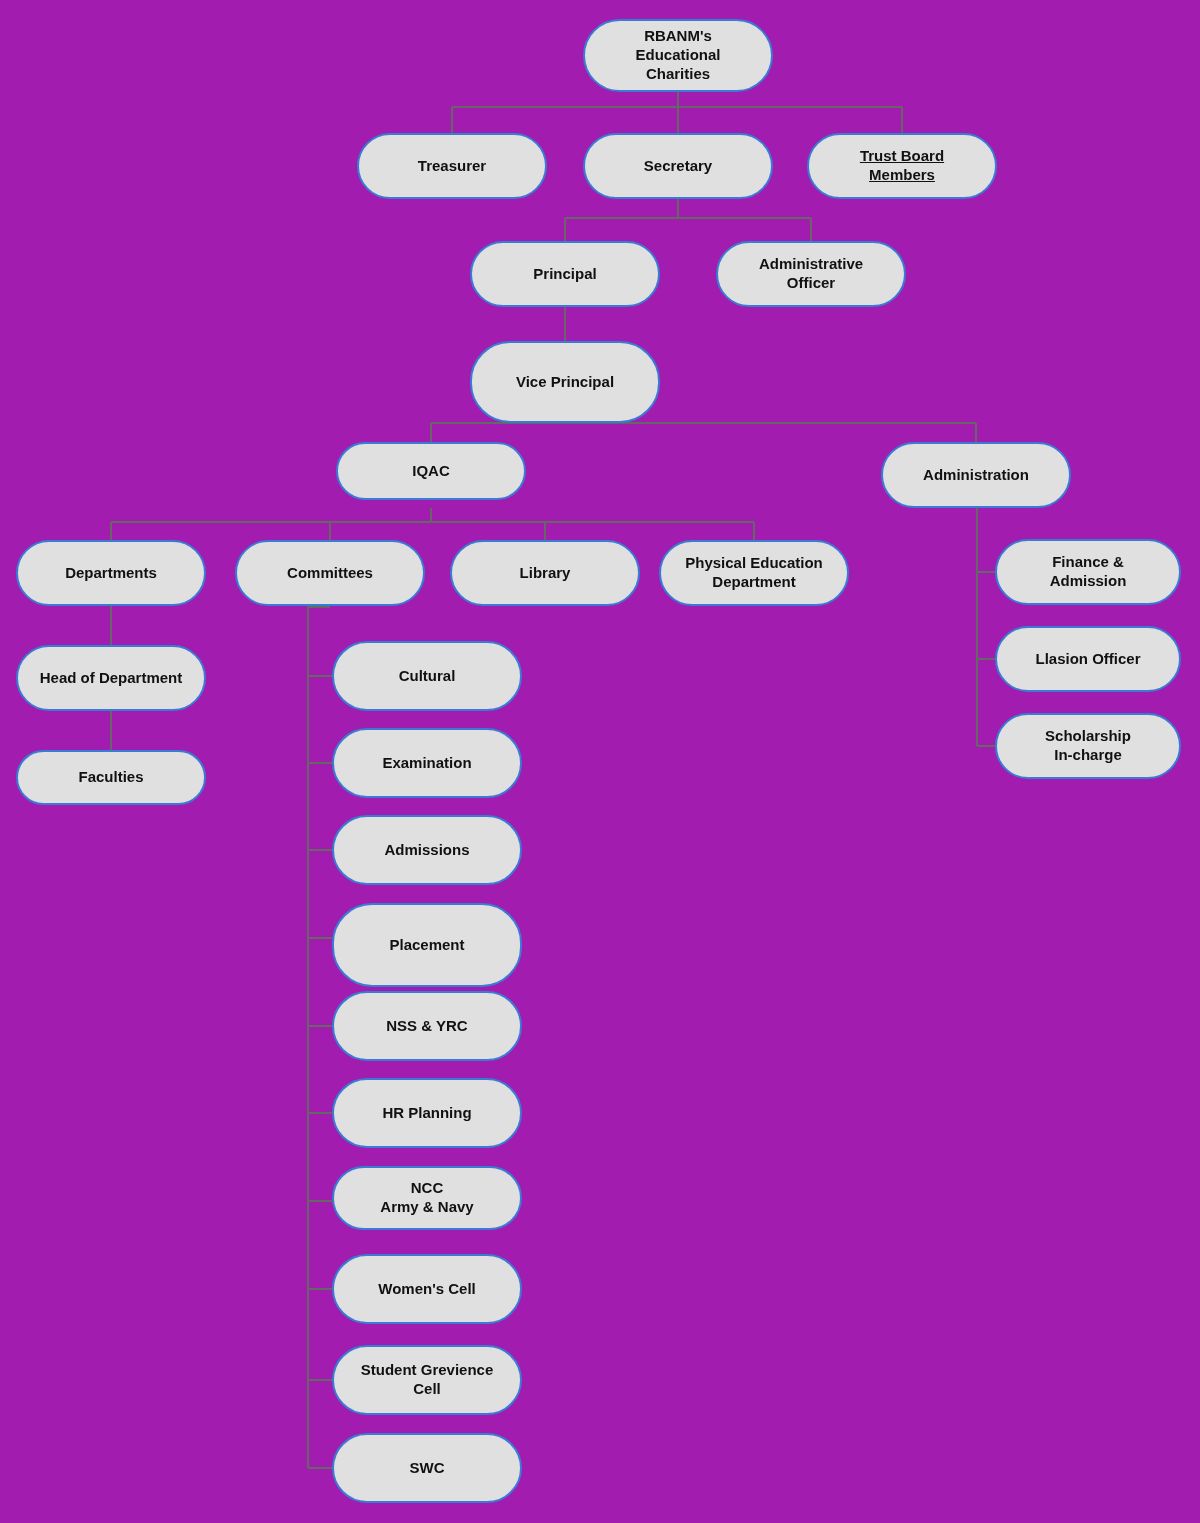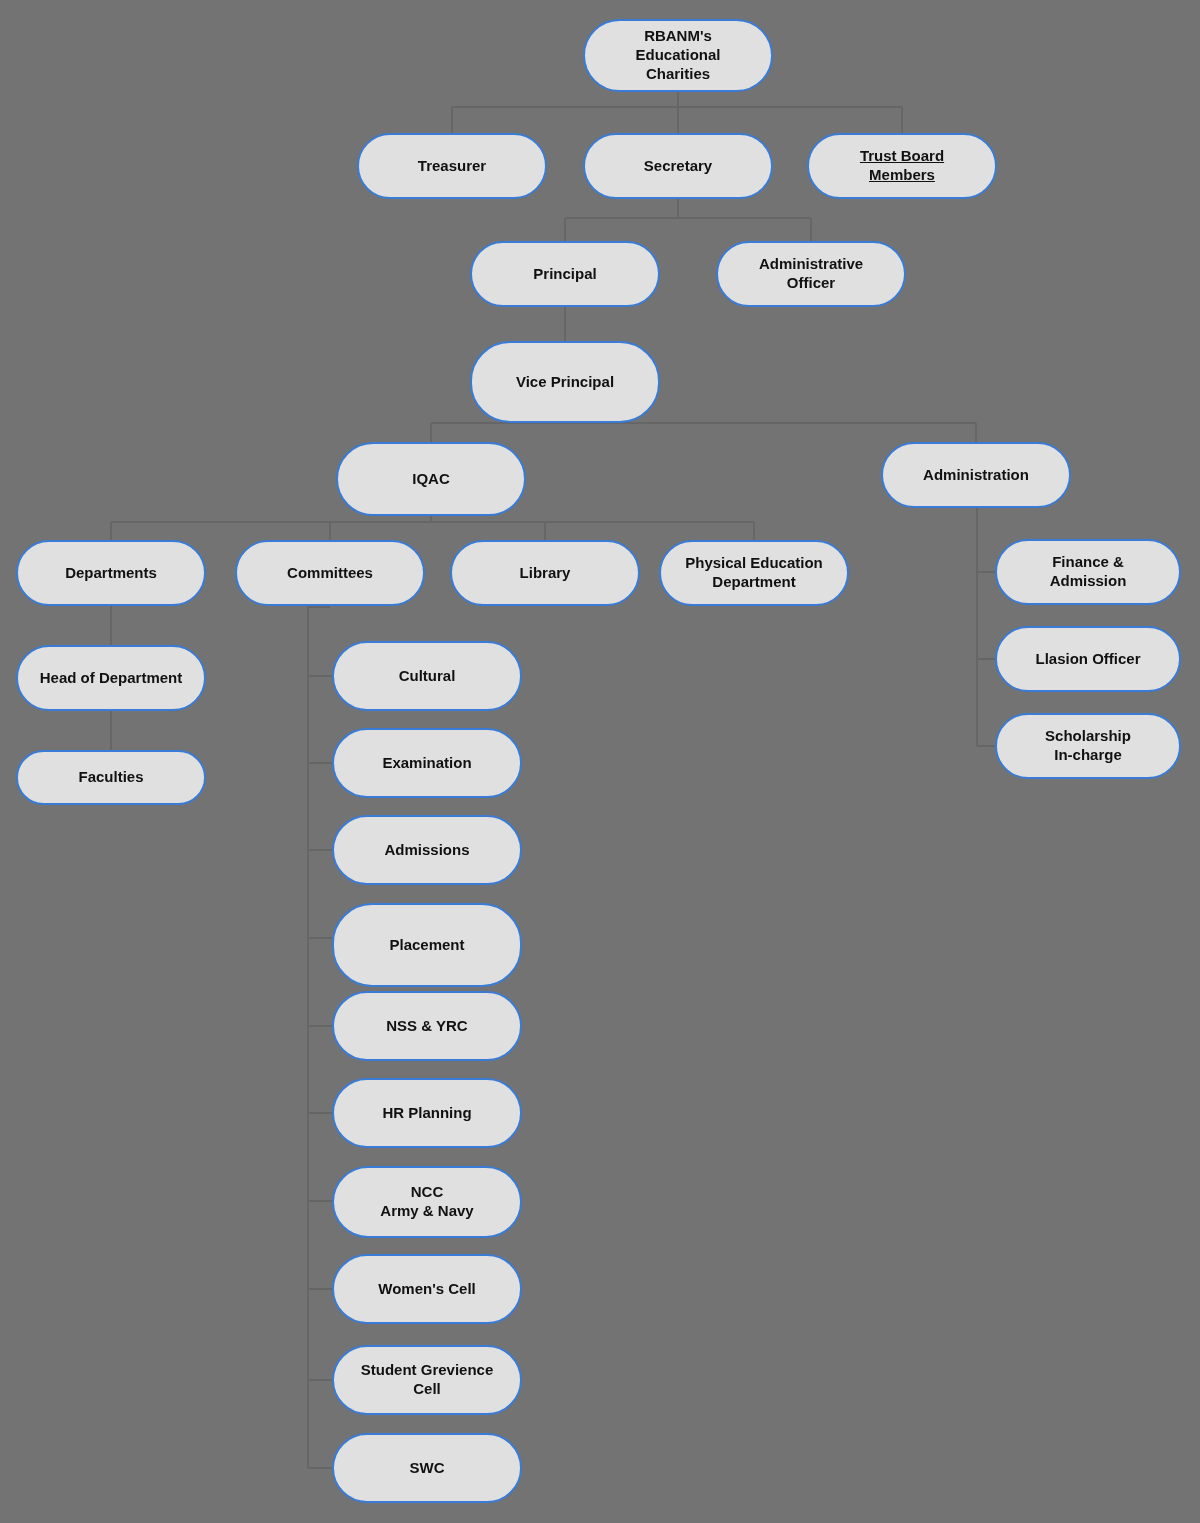--- a/index.html
+++ b/index.html
@@ -7,21 +7,21 @@
     padding: 0;
     background: #ffffff;
   }
   body {
     font-family: "Liberation Sans", sans-serif;
   }
   #chart {
     position: relative;
     width: 1200px;
     height: 1523px;
-    background: #737373;
+    background: #a21caf;
     overflow: hidden;
   }
   .node {
     position: absolute;
     box-sizing: border-box;
     background: #e0e0e0;
     border: 2px solid #3a7bd5;
     border-radius: 40px;
     display: flex;
     align-items: center;
@@ -93,40 +93,40 @@
 Educational
 Charities</div>
       <div class="node" style="left: 357px; top: 133px; width: 190px; height: 66px;">Treasurer</div>
       <div class="node" style="left: 583px; top: 133px; width: 190px; height: 66px;">Secretary</div>
       <div class="node" style="left: 807px; top: 133px; width: 190px; height: 66px; text-decoration: underline;">Trust Board
 Members</div>
       <div class="node" style="left: 470px; top: 241px; width: 190px; height: 66px;">Principal</div>
       <div class="node" style="left: 716px; top: 241px; width: 190px; height: 66px;">Administrative
 Officer</div>
       <div class="node" style="left: 470px; top: 341px; width: 190px; height: 82px;">Vice Principal</div>
-      <div class="node" style="left: 336px; top: 442px; width: 190px; height: 74px;">IQAC</div>
+      <div class="node" style="left: 336px; top: 442px; width: 190px; height: 58px;">IQAC</div>
       <div class="node" style="left: 881px; top: 442px; width: 190px; height: 66px;">Administration</div>
       <div class="node" style="left: 16px; top: 540px; width: 190px; height: 66px;">Departments</div>
       <div class="node" style="left: 235px; top: 540px; width: 190px; height: 66px;">Committees</div>
       <div class="node" style="left: 450px; top: 540px; width: 190px; height: 66px;">Library</div>
       <div class="node" style="left: 659px; top: 540px; width: 190px; height: 66px;">Physical Education
 Department</div>
       <div class="node" style="left: 16px; top: 645px; width: 190px; height: 66px;">Head of Department</div>
       <div class="node" style="left: 16px; top: 750px; width: 190px; height: 55px;">Faculties</div>
       <div class="node" style="left: 995px; top: 539px; width: 186px; height: 66px;">Finance &amp;
 Admission</div>
       <div class="node" style="left: 995px; top: 626px; width: 186px; height: 66px;">Llasion Officer</div>
       <div class="node" style="left: 995px; top: 713px; width: 186px; height: 66px;">Scholarship
 In-charge</div>
       <div class="node" style="left: 332px; top: 641px; width: 190px; height: 70px;">Cultural</div>
       <div class="node" style="left: 332px; top: 728px; width: 190px; height: 70px;">Examination</div>
       <div class="node" style="left: 332px; top: 815px; width: 190px; height: 70px;">Admissions</div>
       <div class="node" style="left: 332px; top: 903px; width: 190px; height: 84px;">Placement</div>
       <div class="node" style="left: 332px; top: 991px; width: 190px; height: 70px;">NSS &amp; YRC</div>
       <div class="node" style="left: 332px; top: 1078px; width: 190px; height: 70px;">HR Planning</div>
-      <div class="node" style="left: 332px; top: 1166px; width: 190px; height: 72px;">NCC
+      <div class="node" style="left: 332px; top: 1166px; width: 190px; height: 64px;">NCC
 Army &amp; Navy</div>
       <div class="node" style="left: 332px; top: 1254px; width: 190px; height: 70px;">Women's Cell</div>
       <div class="node" style="left: 332px; top: 1345px; width: 190px; height: 70px;">Student Grevience
 Cell</div>
       <div class="node" style="left: 332px; top: 1433px; width: 190px; height: 70px;">SWC</div>
     </div>
 </div>
 
 </body></html>

